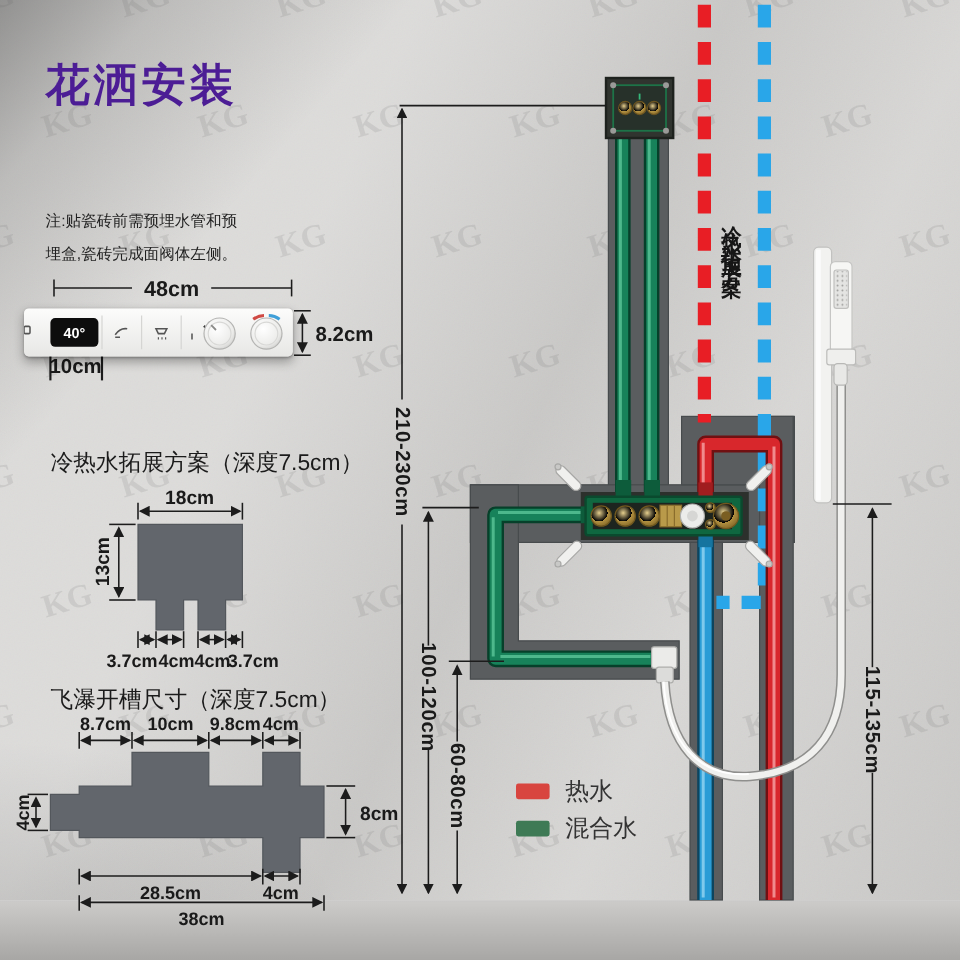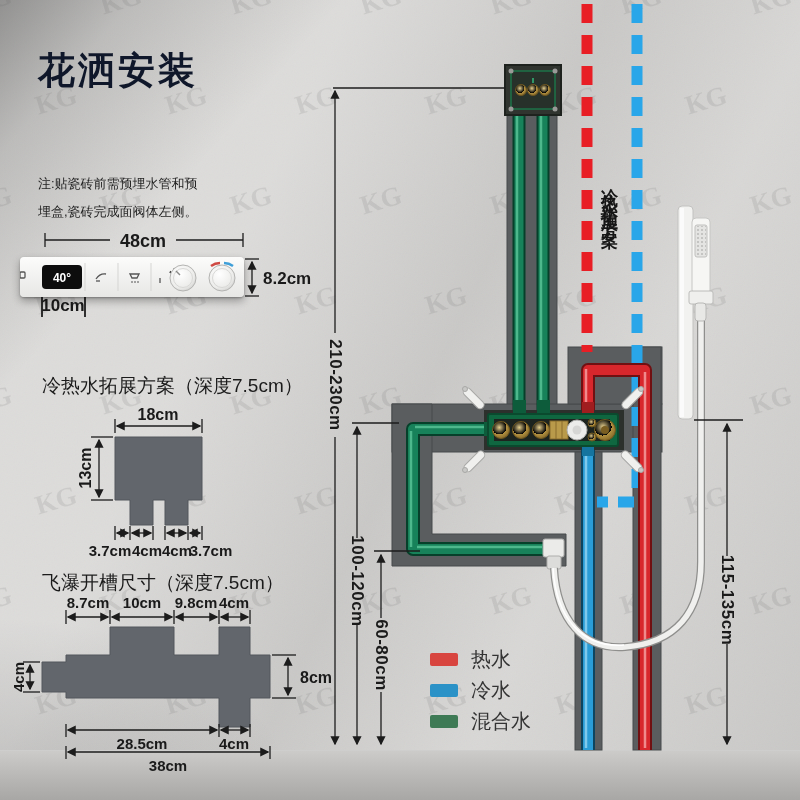--- a/index.html
+++ b/index.html
@@ -8,21 +8,21 @@
   .layer{position:absolute;inset:0;pointer-events:none;}
   .shade-tl{background:linear-gradient(131deg,rgba(25,25,25,.38) 0%,rgba(25,25,25,.16) 9%,rgba(25,25,25,0) 23%);}
   .shade-main{background:
      linear-gradient(115deg,rgba(255,255,255,.20) 30%,rgba(110,110,110,.10) 52%,rgba(255,255,255,.10) 70%,rgba(140,140,140,.16) 100%),
      radial-gradient(420px 260px at 0% 100%,rgba(40,40,40,.22),rgba(40,40,40,0) 70%);}
   .floor{position:absolute;left:0;top:750px;width:800px;height:50px;
      background:linear-gradient(180deg,#cccbc9 0%,#bdbcba 40%,#a7a6a4 100%);
      border-top:1px solid rgba(255,255,255,.45);}
   .wm{position:absolute;font-family:"Liberation Serif",serif;font-weight:700;font-size:27px;
      color:rgba(95,95,95,.13);transform:rotate(-17deg);user-select:none;}
-  .t-title{position:absolute;left:38px;font-size:37px;font-weight:800;color:#0f172a;letter-spacing:3px;}
+  .t-title{position:absolute;left:38px;font-size:37px;font-weight:800;color:#4c1d95;letter-spacing:3px;}
   .t-note{position:absolute;left:38px;top:170px;font-size:13px;line-height:28px;color:#1f1f1f;}
   .t-clear{position:absolute;left:38px;top:317px;font-size:19px;line-height:29px;font-weight:500;color:#1b1b1b;}
   .t-sec{position:absolute;left:42px;font-size:19px;font-weight:500;color:#1b1b1b;}
   .t-ext{position:absolute;left:598px;top:174px;writing-mode:vertical-rl;text-orientation:upright;
      font-size:17px;font-weight:600;letter-spacing:7px;color:#161616;}
   .panel{position:absolute;left:20px;top:257px;width:224px;height:40px;border-radius:4px;
      background:linear-gradient(180deg,#fcfcfb,#e7e7e5);box-shadow:0 4px 9px rgba(0,0,0,.32),0 1px 2px rgba(0,0,0,.25);}
   .legend{position:absolute;left:430px;top:644px;}
   .legend-row{display:flex;align-items:center;height:31px;text-align:center;}
   .legend-swatch{width:28px;height:13px;border-radius:2px;}
@@ -385,22 +385,18 @@
   <div class="t-sec" style="top:570px">飞瀑开槽尺寸（深度7.5cm）</div>
 
   <div class="t-ext">冷热水拓展方案</div>
 
   <div class="legend">
     <div class="legend-row">
       <div class="legend-swatch" style="background: rgb(216, 69, 63);"></div>
       <div class="legend-label">热水</div>
     </div>
     <div class="legend-row">
-      <div class="legend-swatch" style="background: rgb(43, 146, 199);"></div>
-      <div class="legend-label">冷水</div>
-    </div>
-    <div class="legend-row">
       <div class="legend-swatch" style="background: rgb(62, 122, 85);"></div>
       <div class="legend-label">混合水</div>
     </div>
   </div>
 
 </div>
 
 </body></html>

